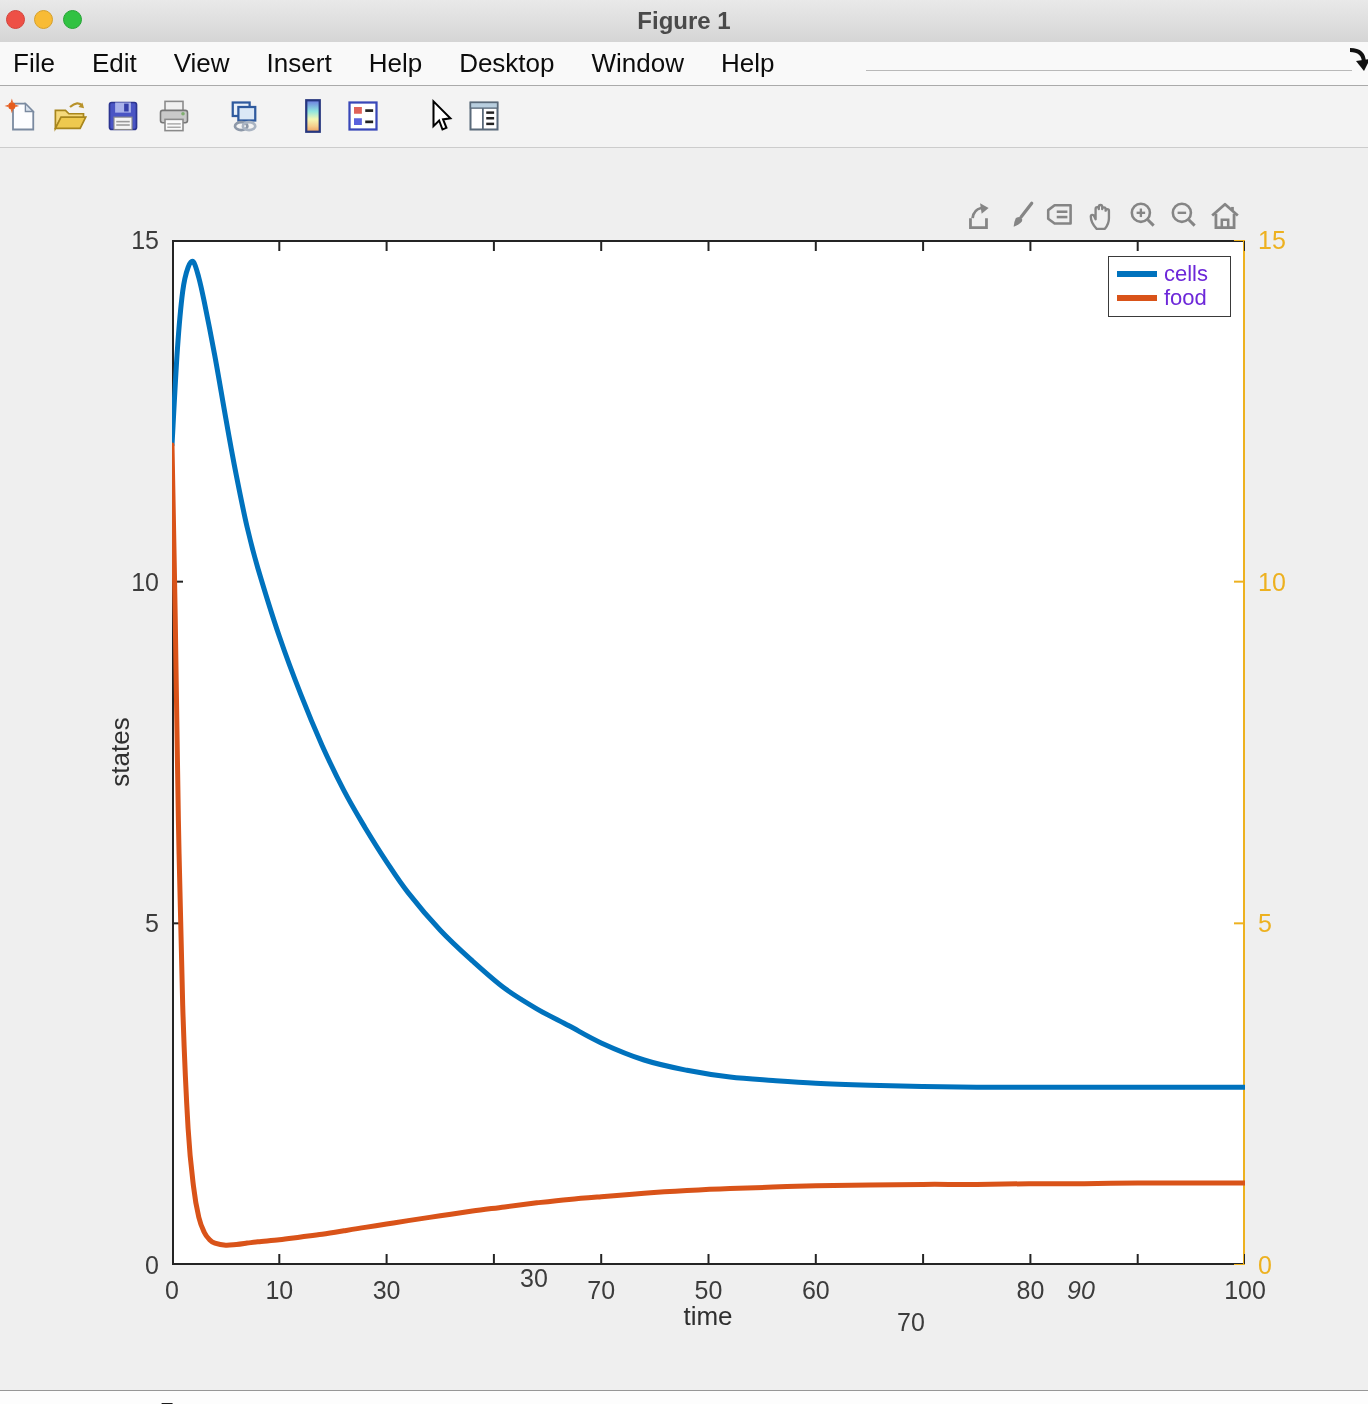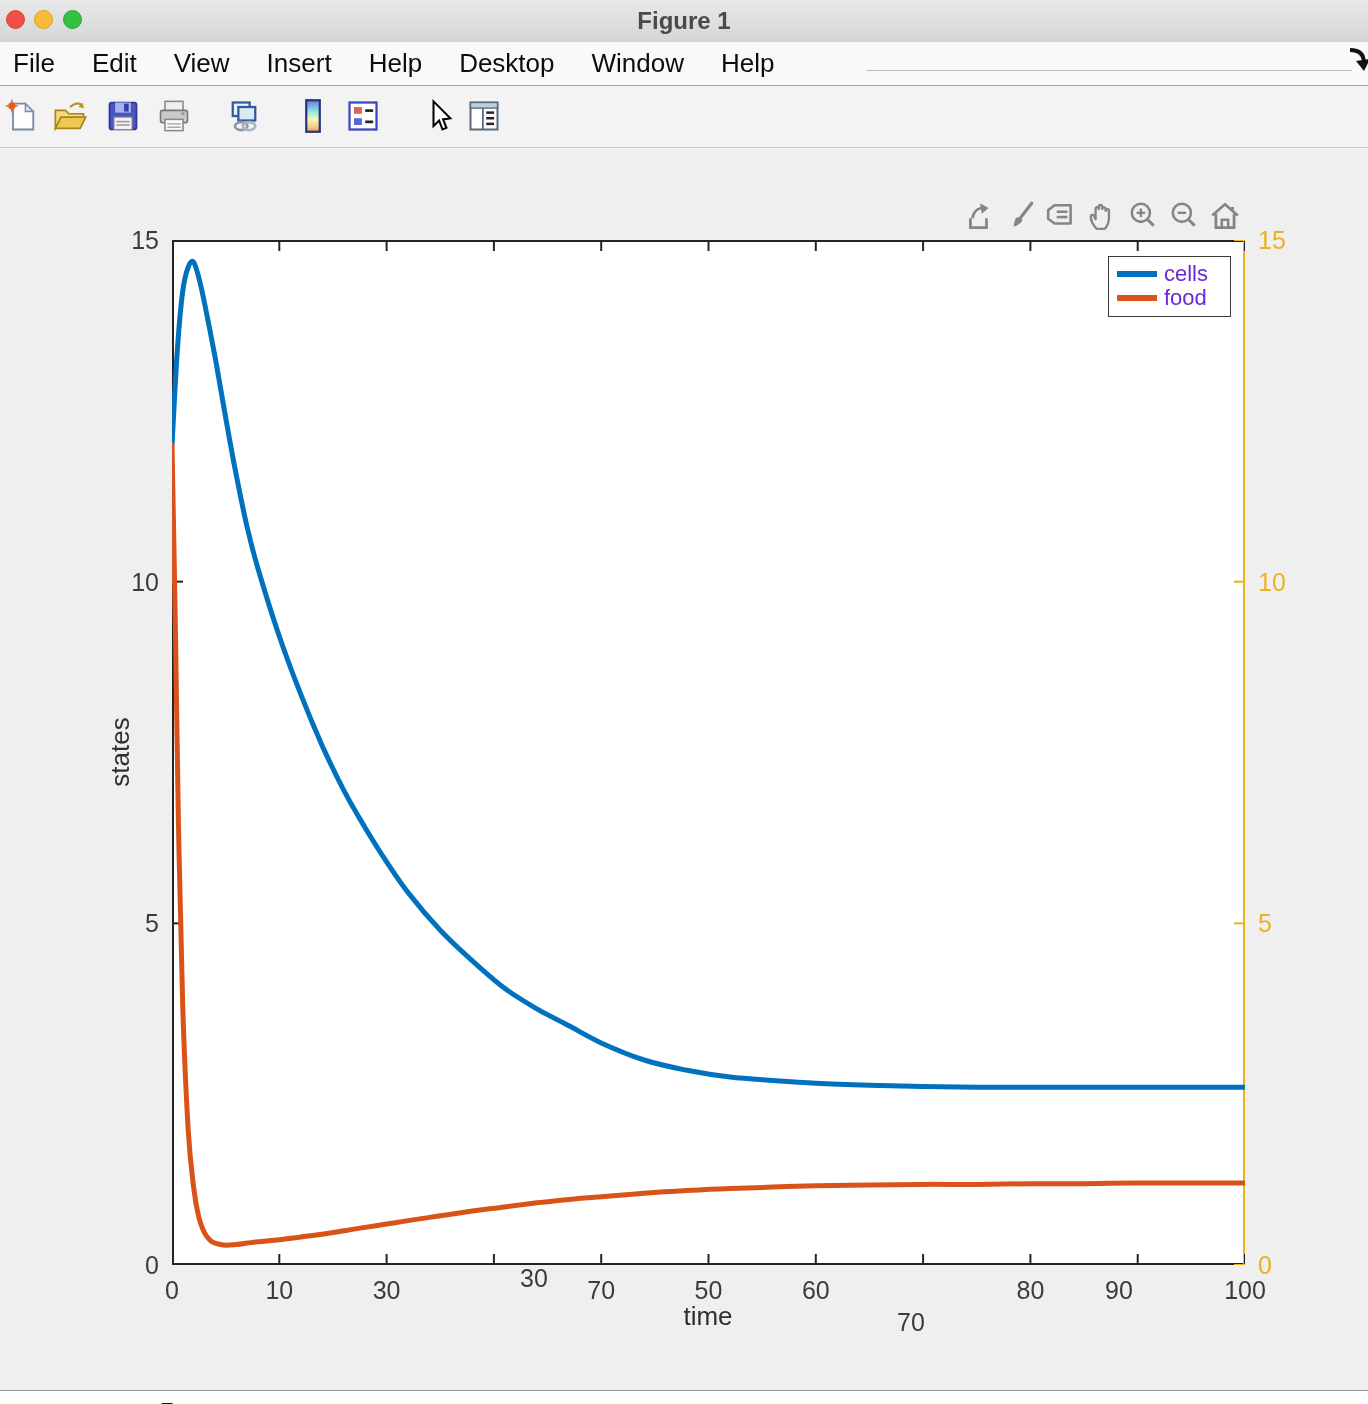--- a/index.html
+++ b/index.html
@@ -283,21 +283,21 @@
     <div class="axis-label" id="ylabel" style="left:120px;top:604px;transform:translate(-50%,-50%) rotate(-90deg);">states</div>
   <span class="tick-label" style="left: 172px; top: 1128px; transform: translateX(-50%);">0</span>
       <span class="tick-label" style="left: 279.3px; top: 1128px; transform: translateX(-50%);">10</span>
       <span class="tick-label" style="left: 386.6px; top: 1128px; transform: translateX(-50%);">30</span>
       <span class="tick-label" style="left: 493.9px; top: 1116px; transform: translateX(-50%); margin-left: 40px;">30</span>
       <span class="tick-label" style="left: 601.2px; top: 1128px; transform: translateX(-50%);">70</span>
       <span class="tick-label" style="left: 708.5px; top: 1128px; transform: translateX(-50%);">50</span>
       <span class="tick-label" style="left: 815.8px; top: 1128px; transform: translateX(-50%);">60</span>
       <span class="tick-label" style="left: 911px; top: 1128px; transform: translateX(-50%); margin-top: 32px;">70</span>
       <span class="tick-label" style="left: 1030.4px; top: 1128px; transform: translateX(-50%);">80</span>
-      <span class="tick-label" style="left: 1119px; top: 1128px; transform: translateX(-50%);">90</span>
+      <span class="tick-label" style="left: 1081px; top: 1128px; transform: translateX(-50%); font-style: italic;">90</span>
       <span class="tick-label" style="left: 1245px; top: 1128px; transform: translateX(-50%);">100</span>
       <span class="tick-label" style="left: 159px; top: 1117px; transform: translate(-100%, -50%);">0</span>
       <span class="tick-label" style="left: 159px; top: 775.333px; transform: translate(-100%, -50%);">5</span>
       <span class="tick-label" style="left: 159px; top: 433.667px; transform: translate(-100%, -50%);">10</span>
       <span class="tick-label" style="left: 159px; top: 92px; transform: translate(-100%, -50%);">15</span>
       <span class="tick-label" style="color: rgb(237, 177, 32); left: 1258px; top: 1117px; transform: translateY(-50%);">0</span>
       <span class="tick-label" style="color: rgb(237, 177, 32); left: 1258px; top: 775.333px; transform: translateY(-50%);">5</span>
       <span class="tick-label" style="color: rgb(237, 177, 32); left: 1258px; top: 433.667px; transform: translateY(-50%);">10</span>
       <span class="tick-label" style="color: rgb(237, 177, 32); left: 1258px; top: 92px; transform: translateY(-50%);">15</span>
     </div>

